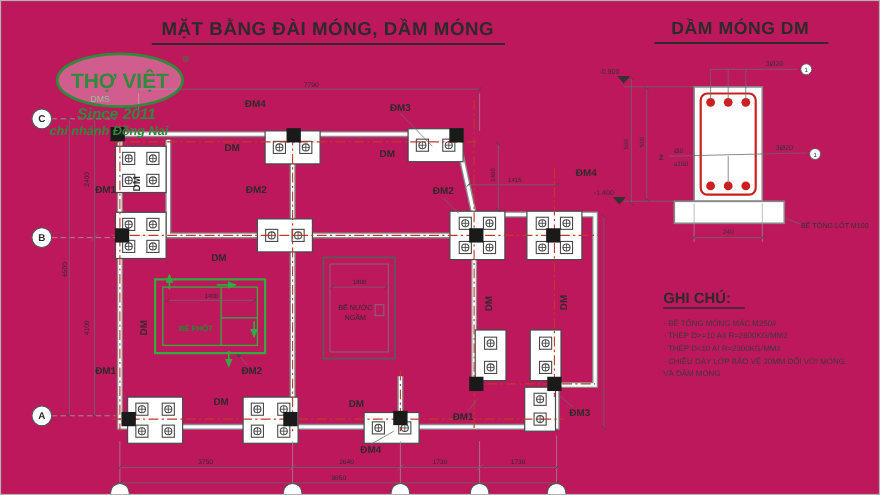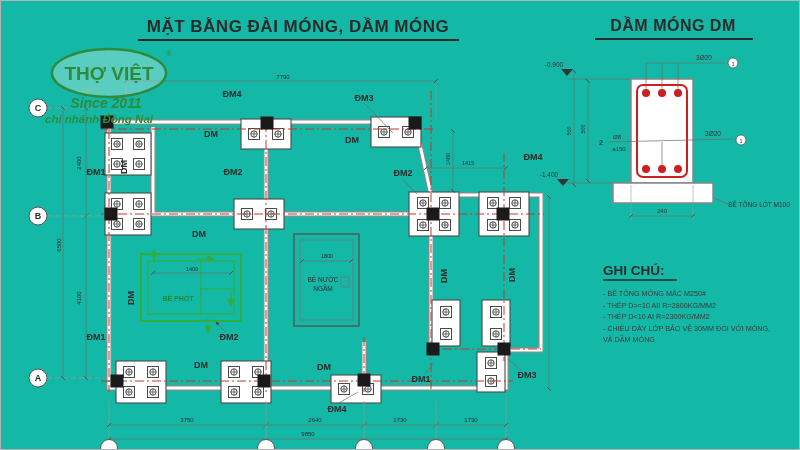--- a/index.html
+++ b/index.html
@@ -1,16 +1,16 @@
 <!DOCTYPE html>
 <html style="--red: #c0392b; --rebar: #cc1f1f; --lgreen: #2e8b3a; --tgreen: #2fae3f; --gray: #8a8a8a; --ink: #2b2b2b;"><head>
 <meta charset="utf-8">
 <style>
   html,body{margin:0;padding:0;background:#e8e8e8;}
-  .frame{width:800px;height:450px;background:#14b8a6;border:1px solid #b3b3b3;box-sizing:border-box;position:relative;overflow:hidden;text-align:center;}
+  .frame{width:800px;height:450px;background:#be185d;border:1px solid #b3b3b3;box-sizing:border-box;position:relative;overflow:hidden;text-align:center;}
   svg{display:block;}
   text{font-family:"Liberation Sans","DejaVu Sans",sans-serif;}
   .title-txt{font-weight:bold;fill:var(--ink);letter-spacing:.5px;}
   .w{stroke:var(--gray);stroke-width:5.5;fill:none;stroke-linejoin:miter;}
   .wc{stroke:#ffffff;stroke-width:3;fill:none;}
   .ax{stroke:var(--red);stroke-width:1;fill:none;stroke-dasharray:9 3 2 3;}
   .thin{stroke:#6a6a6a;stroke-width:.7;fill:none;}
   .dim{stroke:#6a6a6a;stroke-width:.7;fill:none;}
   .ext{stroke:#9a9a9a;stroke-width:.6;fill:none;}
   .dash{stroke:#999;stroke-width:.8;stroke-dasharray:5 3;fill:none;}

